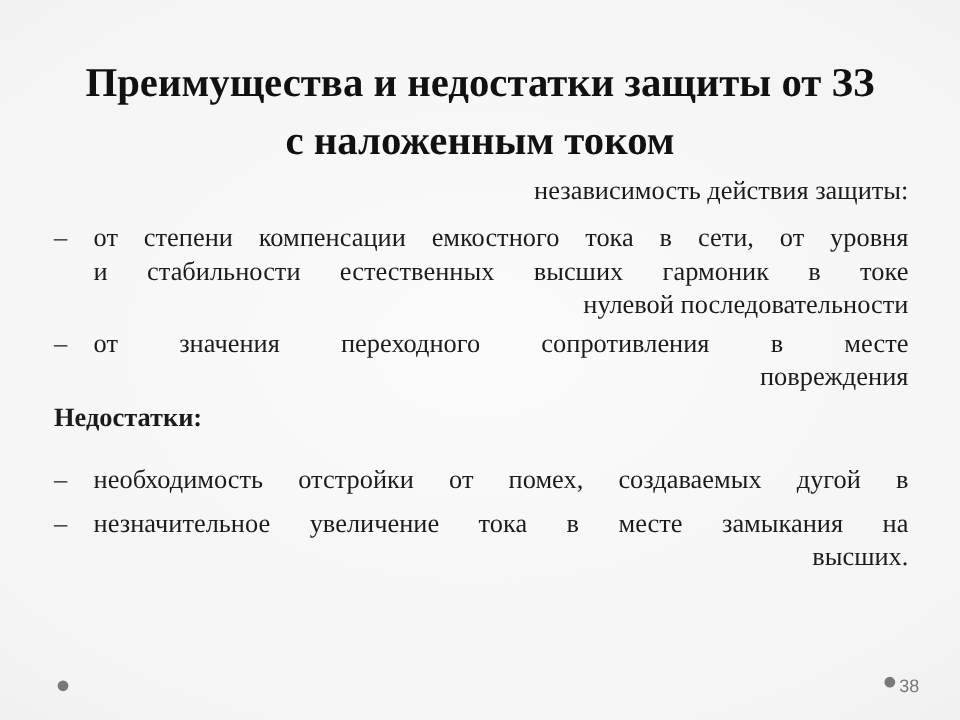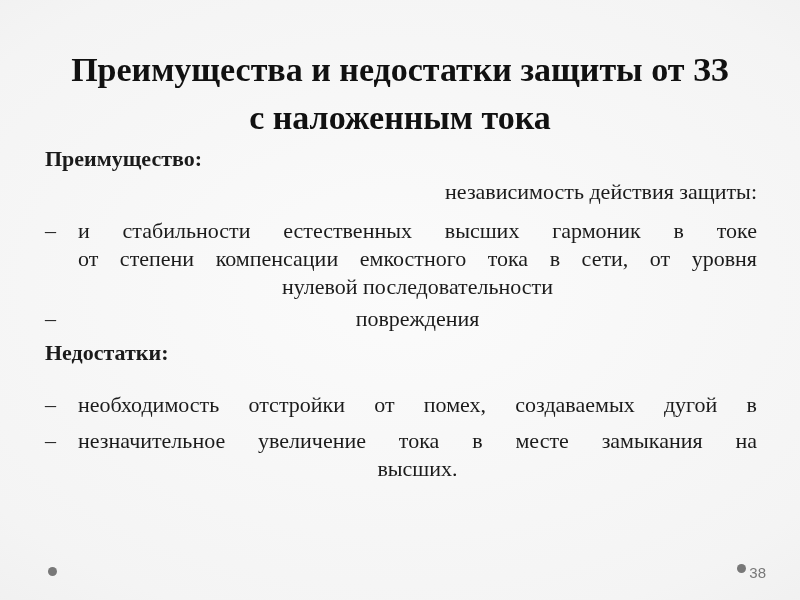--- a/index.html
+++ b/index.html
@@ -48,21 +48,21 @@
   .heading{font-weight:700;margin:0 0 5px 0;}
   .heading-2{font-weight:700;margin:0 0 24px 0;}
   .intro{margin:0 0 11px 0;text-align:right;}
   .bullet{display:flex;margin:0;}
   .bullet.mb4{margin-bottom:4px;}
   .bullet.mb6{margin-bottom:6px;}
   .bullet.mb8{margin-bottom:8px;}
   .marker{flex:none;width:33px;}
   .btext{flex:1;min-width:0;}
   .jline{text-align:justify;text-align-last:justify;}
-  .lline{text-align:center;}
+  .lline{text-align:right;}
   .dot{
     width:9px;height:9px;border-radius:50%;
     background:var(--footer-color);
     display:inline-block;
   }
   .footer-left-dot{position:absolute;left:48px;top:567px;}
   .footer-page{
     position:absolute;right:34px;top:564px;
     display:flex;align-items:flex-start;gap:3px;
     font-family:"Liberation Sans","DejaVu Sans",sans-serif;
@@ -70,41 +70,41 @@
     color:var(--footer-color);
   }
 </style>
 </head>
 <body>
 
 <div class="slide">
 
   <div class="title">
     <div class="title-line">Преимущества и недостатки защиты от ЗЗ</div>
-    <div class="title-line">с наложенным тока</div>
+    <div class="title-line">с наложенным током</div>
   </div>
 
   <div class="body">
 
-    <p class="heading">Преимущество:</p>
 
     <p class="intro">независимость действия защиты:</p>
 
     <div class="bullet mb4">
       <span class="marker">–</span>
       <div class="btext">
+        <div class="jline">от степени компенсации емкостного тока в сети, от уровня</div>
         <div class="jline">и стабильности естественных высших гармоник в токе</div>
-        <div class="jline">от степени компенсации емкостного тока в сети, от уровня</div>
         <div class="lline">нулевой последовательности</div>
       </div>
     </div>
 
     <div class="bullet mb6">
       <span class="marker">–</span>
       <div class="btext">
+        <div class="jline">от значения переходного сопротивления в месте</div>
         <div class="lline">повреждения</div>
       </div>
     </div>
 
     <p class="heading-2">Недостатки:</p>
 
     <div class="bullet mb8">
       <span class="marker">–</span>
       <div class="btext">
         <div class="jline">необходимость отстройки от помех, создаваемых дугой в</div>

